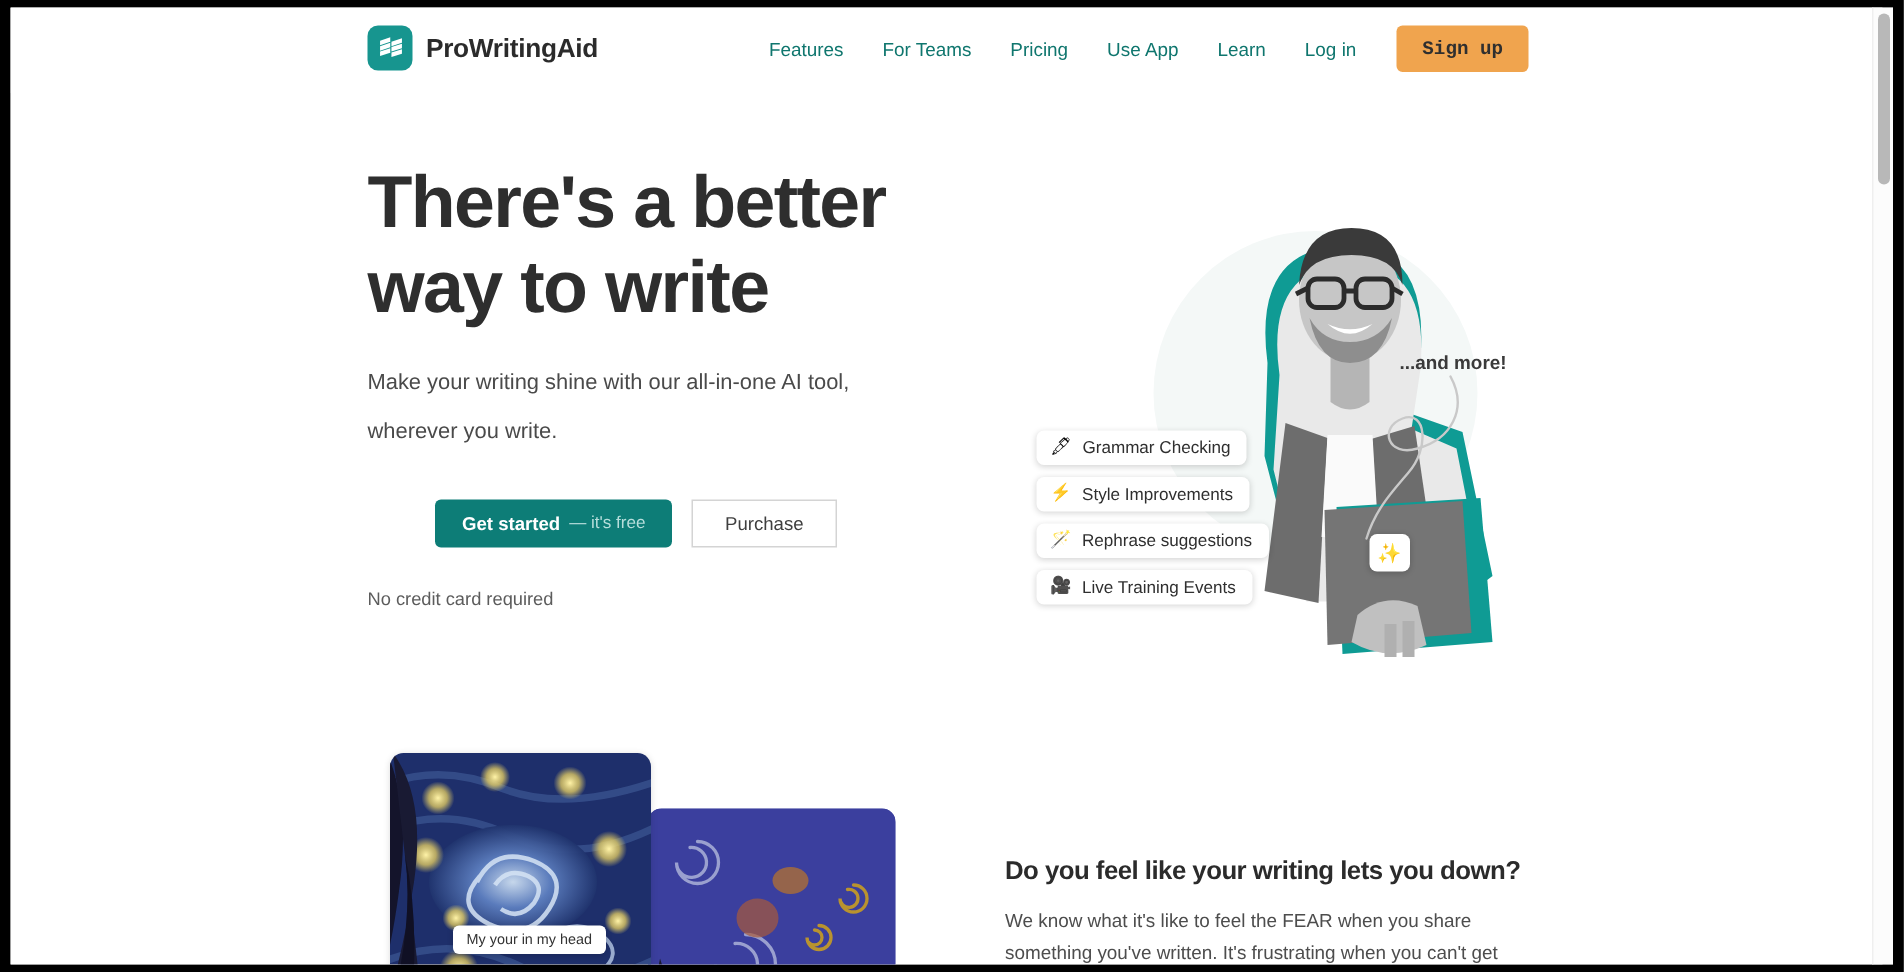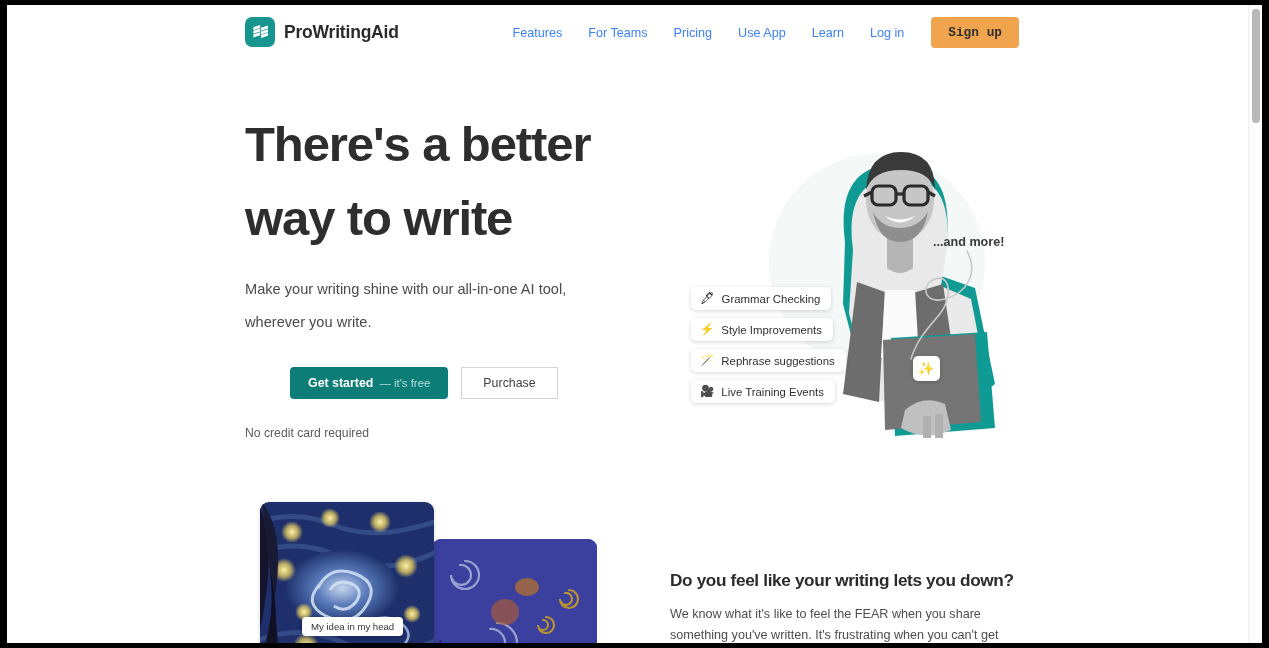--- a/index.html
+++ b/index.html
@@ -100,21 +100,21 @@
   #main-nav {
     position: absolute;
     right: 236px;
     top: 12px;
     display: flex;
     align-items: center;
     gap: 0px;
   }
   .nav-link {
     font-size: 12.6px;
-    color: #3b82f6;
+    color: #0f766e;
     padding: 8px 13px;
     white-space: nowrap;
     cursor: pointer;
     text-decoration: none;
   }
   .nav-cta {
     margin-left: 14px;
     background: #f0a44e;
     color: #2f2f2f;
     font-size: 12.8px;
@@ -136,21 +136,21 @@
     height: 420px;
   }
   #hero-copy {
     position: absolute;
     left: 238px;
     top: 45px;
     width: 400px;
   }
   #hero-title {
     font-size: 49px;
-    line-height: 74px;
+    line-height: 57px;
     font-weight: bold;
     color: #2e2e2e;
     letter-spacing: -1.1px;
     margin: 0;
   }
   #hero-subtitle {
     margin: 18px 0 0 0;
     font-size: 14.6px;
     line-height: 33px;
     color: #4a4a4a;
@@ -527,21 +527,21 @@
               <circle cx="146" cy="64" r="12" fill="url(#starGlow)"></circle>
               <circle cx="44" cy="110" r="9" fill="url(#starGlow)"></circle>
               <circle cx="152" cy="112" r="9" fill="url(#starGlow)"></circle>
               <circle cx="46" cy="144" r="13" fill="url(#starGlow)"></circle>
               <path d="M-2 0 q16 36 8 92 q-6 46 -18 80 L-10 172 L-2 0 Z" fill="#14142b"></path>
               <path d="M2 0 q22 30 14 86 q-8 52 -20 86 L22 172 L2 0 Z" fill="#191a33"></path>
               <path d="M0 172 q16 -58 10 -104 q10 44 4 104 Z" fill="#101024"></path>
             </svg>
           </div>
 
-          <div id="idea-caption">My idea in my head</div>
+          <div id="idea-caption">My your in my head</div>
         </div>
 
         <div id="section-copy">
           <h2 id="section-heading">Do you feel like your writing lets you down?</h2>
           <p id="section-paragraph">We know what it's like to feel the FEAR when you share something you've written. It's frustrating when you can't get your writing to do your ideas justice.</p>
         </div>
       </section>
 
     </div>
 

